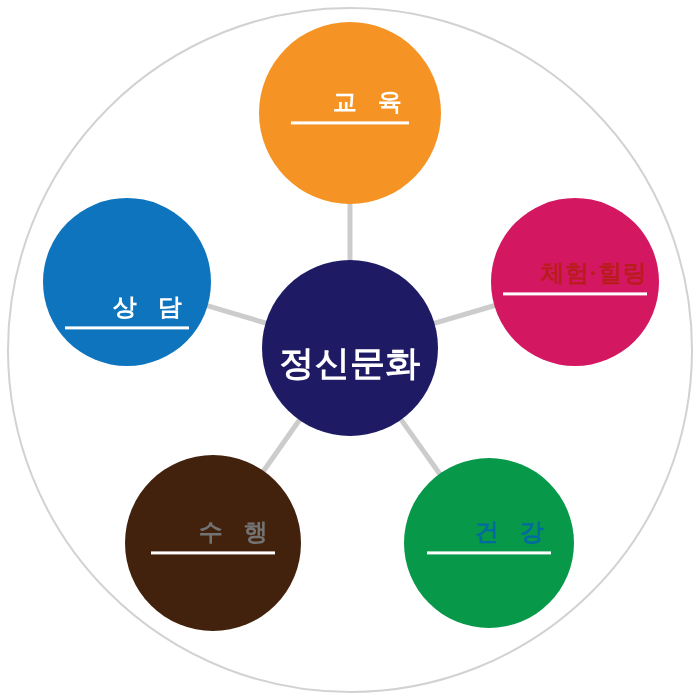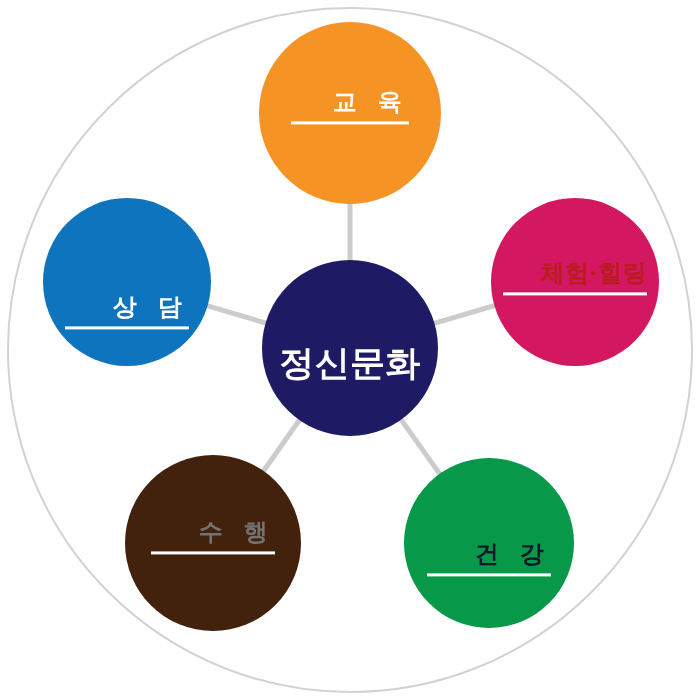--- a/index.html
+++ b/index.html
@@ -107,19 +107,19 @@
     <div class="node-label satellite-label" id="label-experience-healing" style="left: 575px; top: 278px; color: #b91c1c;">
       <span class="label-text">체험·힐링</span>
       <span class="label-rule" style="width: 144px;"></span>
     </div>
 
     <div class="node-label satellite-label spaced" id="label-practice" style="left: 213px; top: 537px; color: #737373;">
       <span class="label-text">수 행</span>
       <span class="label-rule" style="width: 124px;"></span>
     </div>
 
-    <div class="node-label satellite-label spaced" id="label-health" style="left: 489px; top: 537px; color: #0f172a; margin-top: 22px;">
+    <div class="node-label satellite-label spaced" id="label-health" style="left: 489px; top: 537px; color: #0369a1;">
       <span class="label-text">건 강</span>
       <span class="label-rule" style="width: 124px;"></span>
     </div>
 
   </div>
 </div>
 
 </body></html>

